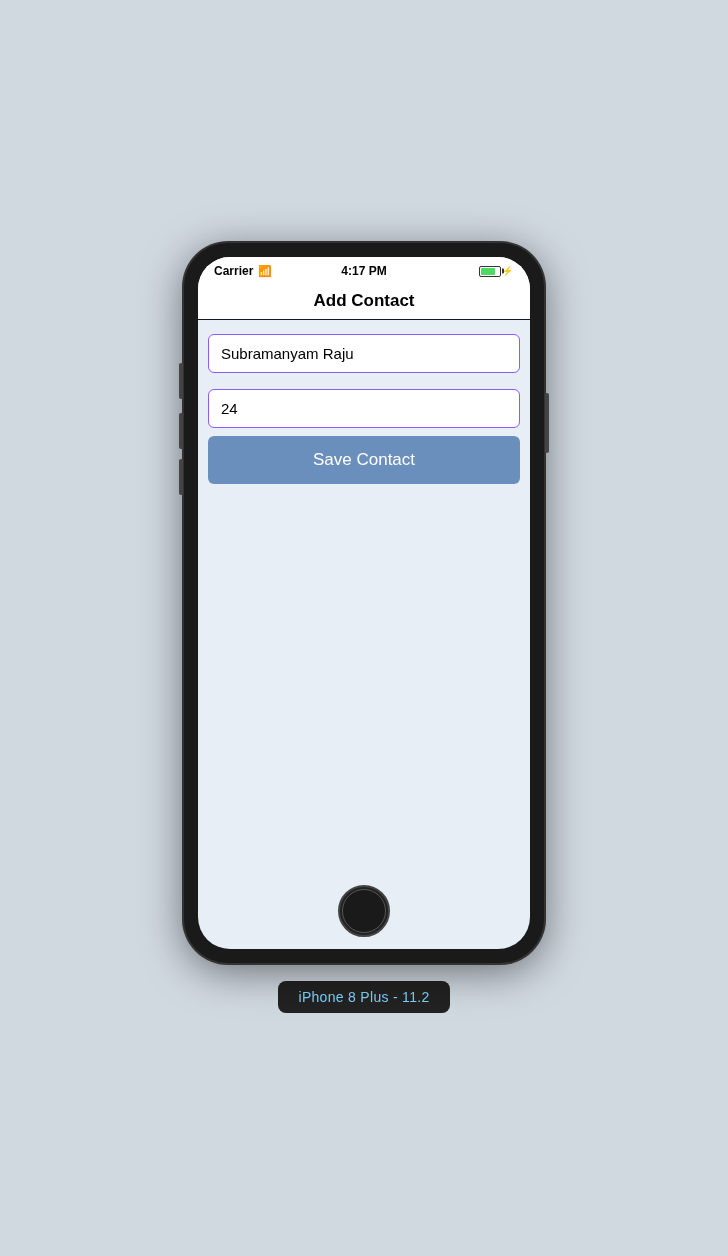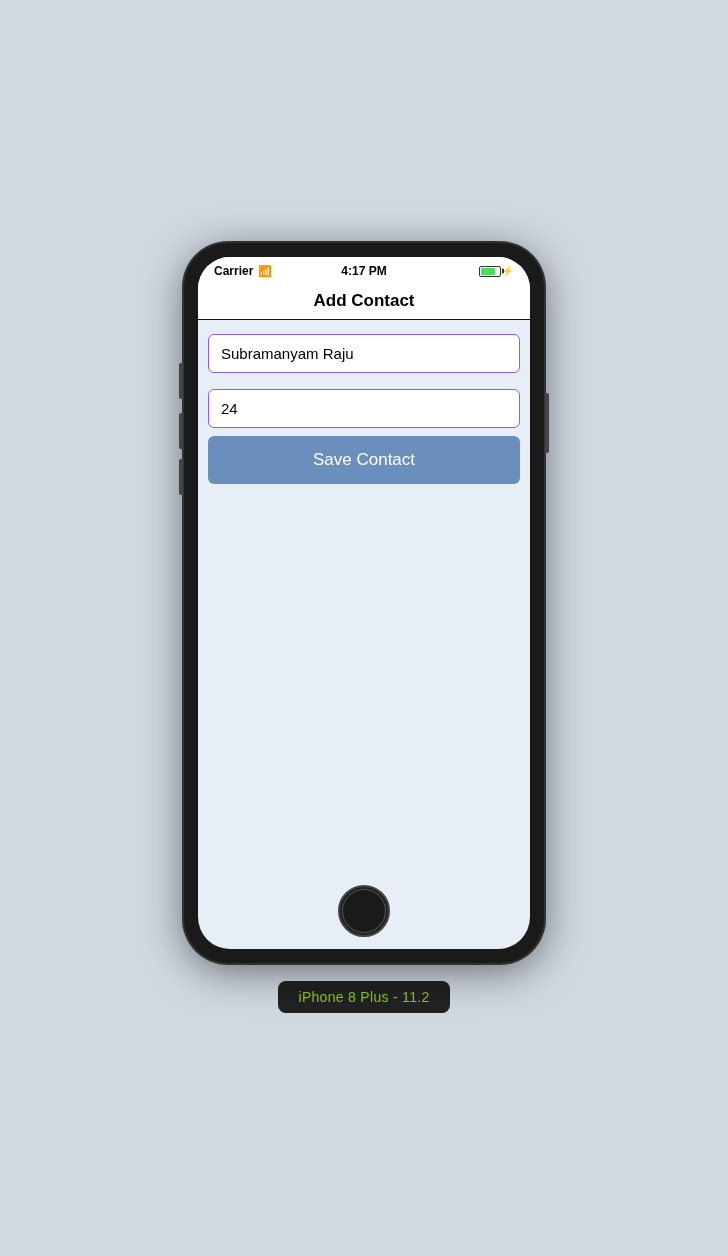--- a/index.html
+++ b/index.html
@@ -232,21 +232,21 @@
       width: 44px;
       height: 44px;
       border-radius: 50%;
       border: 1.5px solid #555;
       background: #1a1a1a;
     }
 
     
     .device-label {
       background: #222;
-      color: #84cc16;
+      color: #7dd3fc;
       font-size: 14px;
       font-weight: 500;
       padding: 8px 20px;
       border-radius: 8px;
       letter-spacing: 0.3px;
     }
   </style>
 </head>
 <body>
 

